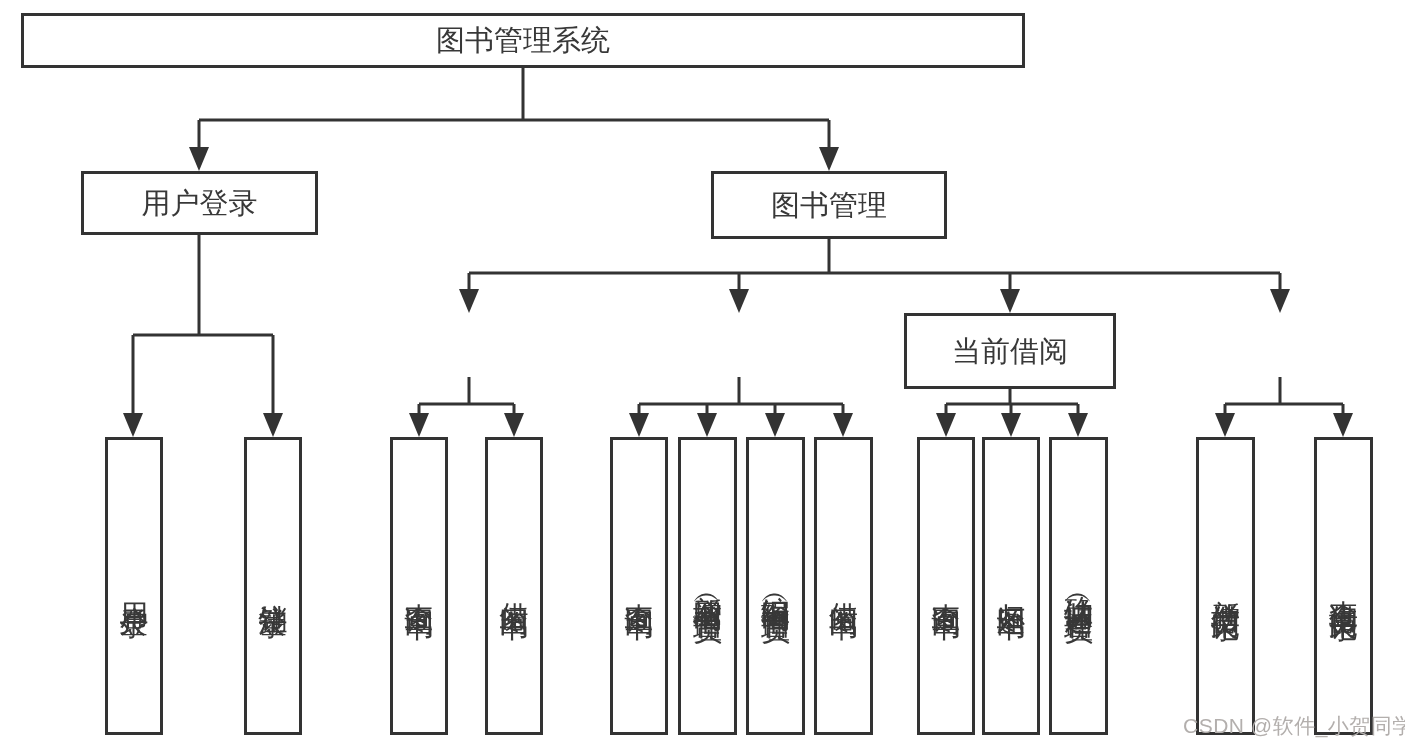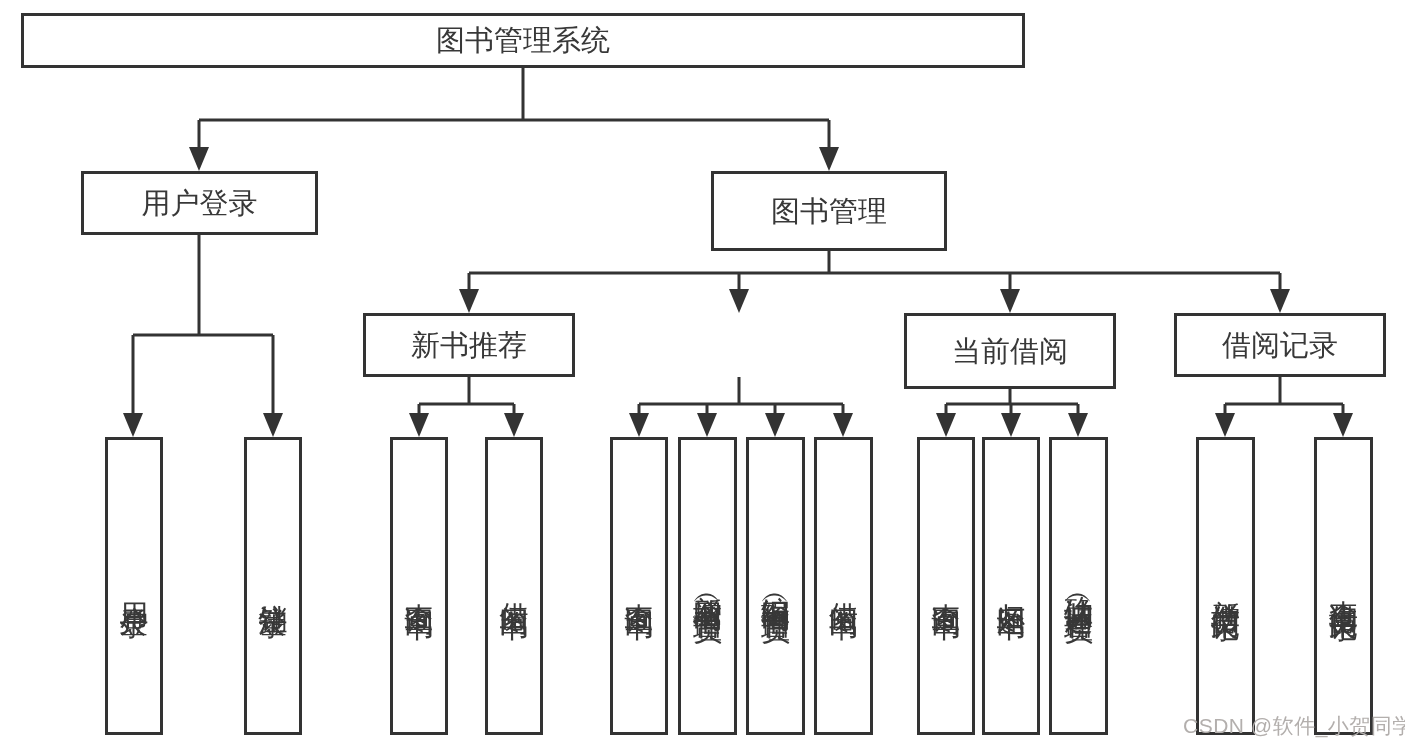--- a/index.html
+++ b/index.html
@@ -83,32 +83,26 @@
     </g>
   </svg>
 
   <div class="node hnode" style="left:21px;top:13px;width:1004px;height:55px">
     <span>图书管理系统</span>
   </div>
 
   <div class="node hnode" style="left:81px;top:171px;width:237px;height:64px">
     <span>用户登录</span>
   </div>
-  <div class="node hnode" style="left:711px;top:171px;width:236px;height:80px">
+  <div class="node hnode" style="left:711px;top:171px;width:236px;height:68px">
     <span>图书管理</span>
   </div>
 
-  <div class="node hnode" style="left:363px;top:313px;width:212px;height:64px">
-    <span>新书推荐</span>
-  </div>
   <div class="node hnode" style="left:904px;top:313px;width:212px;height:76px">
     <span>当前借阅</span>
-  </div>
-  <div class="node hnode" style="left:1174px;top:313px;width:212px;height:64px">
-    <span>借阅记录</span>
   </div>
 
   <div class="node vnode" style="left:105px;top:437px;width:58px;height:298px">
     <span>用户登录</span>
   </div>
   <div class="node vnode" style="left:244px;top:437px;width:58px;height:298px">
     <span>注销登录</span>
   </div>
 
   <div class="node vnode" style="left:390px;top:437px;width:58px;height:298px">

